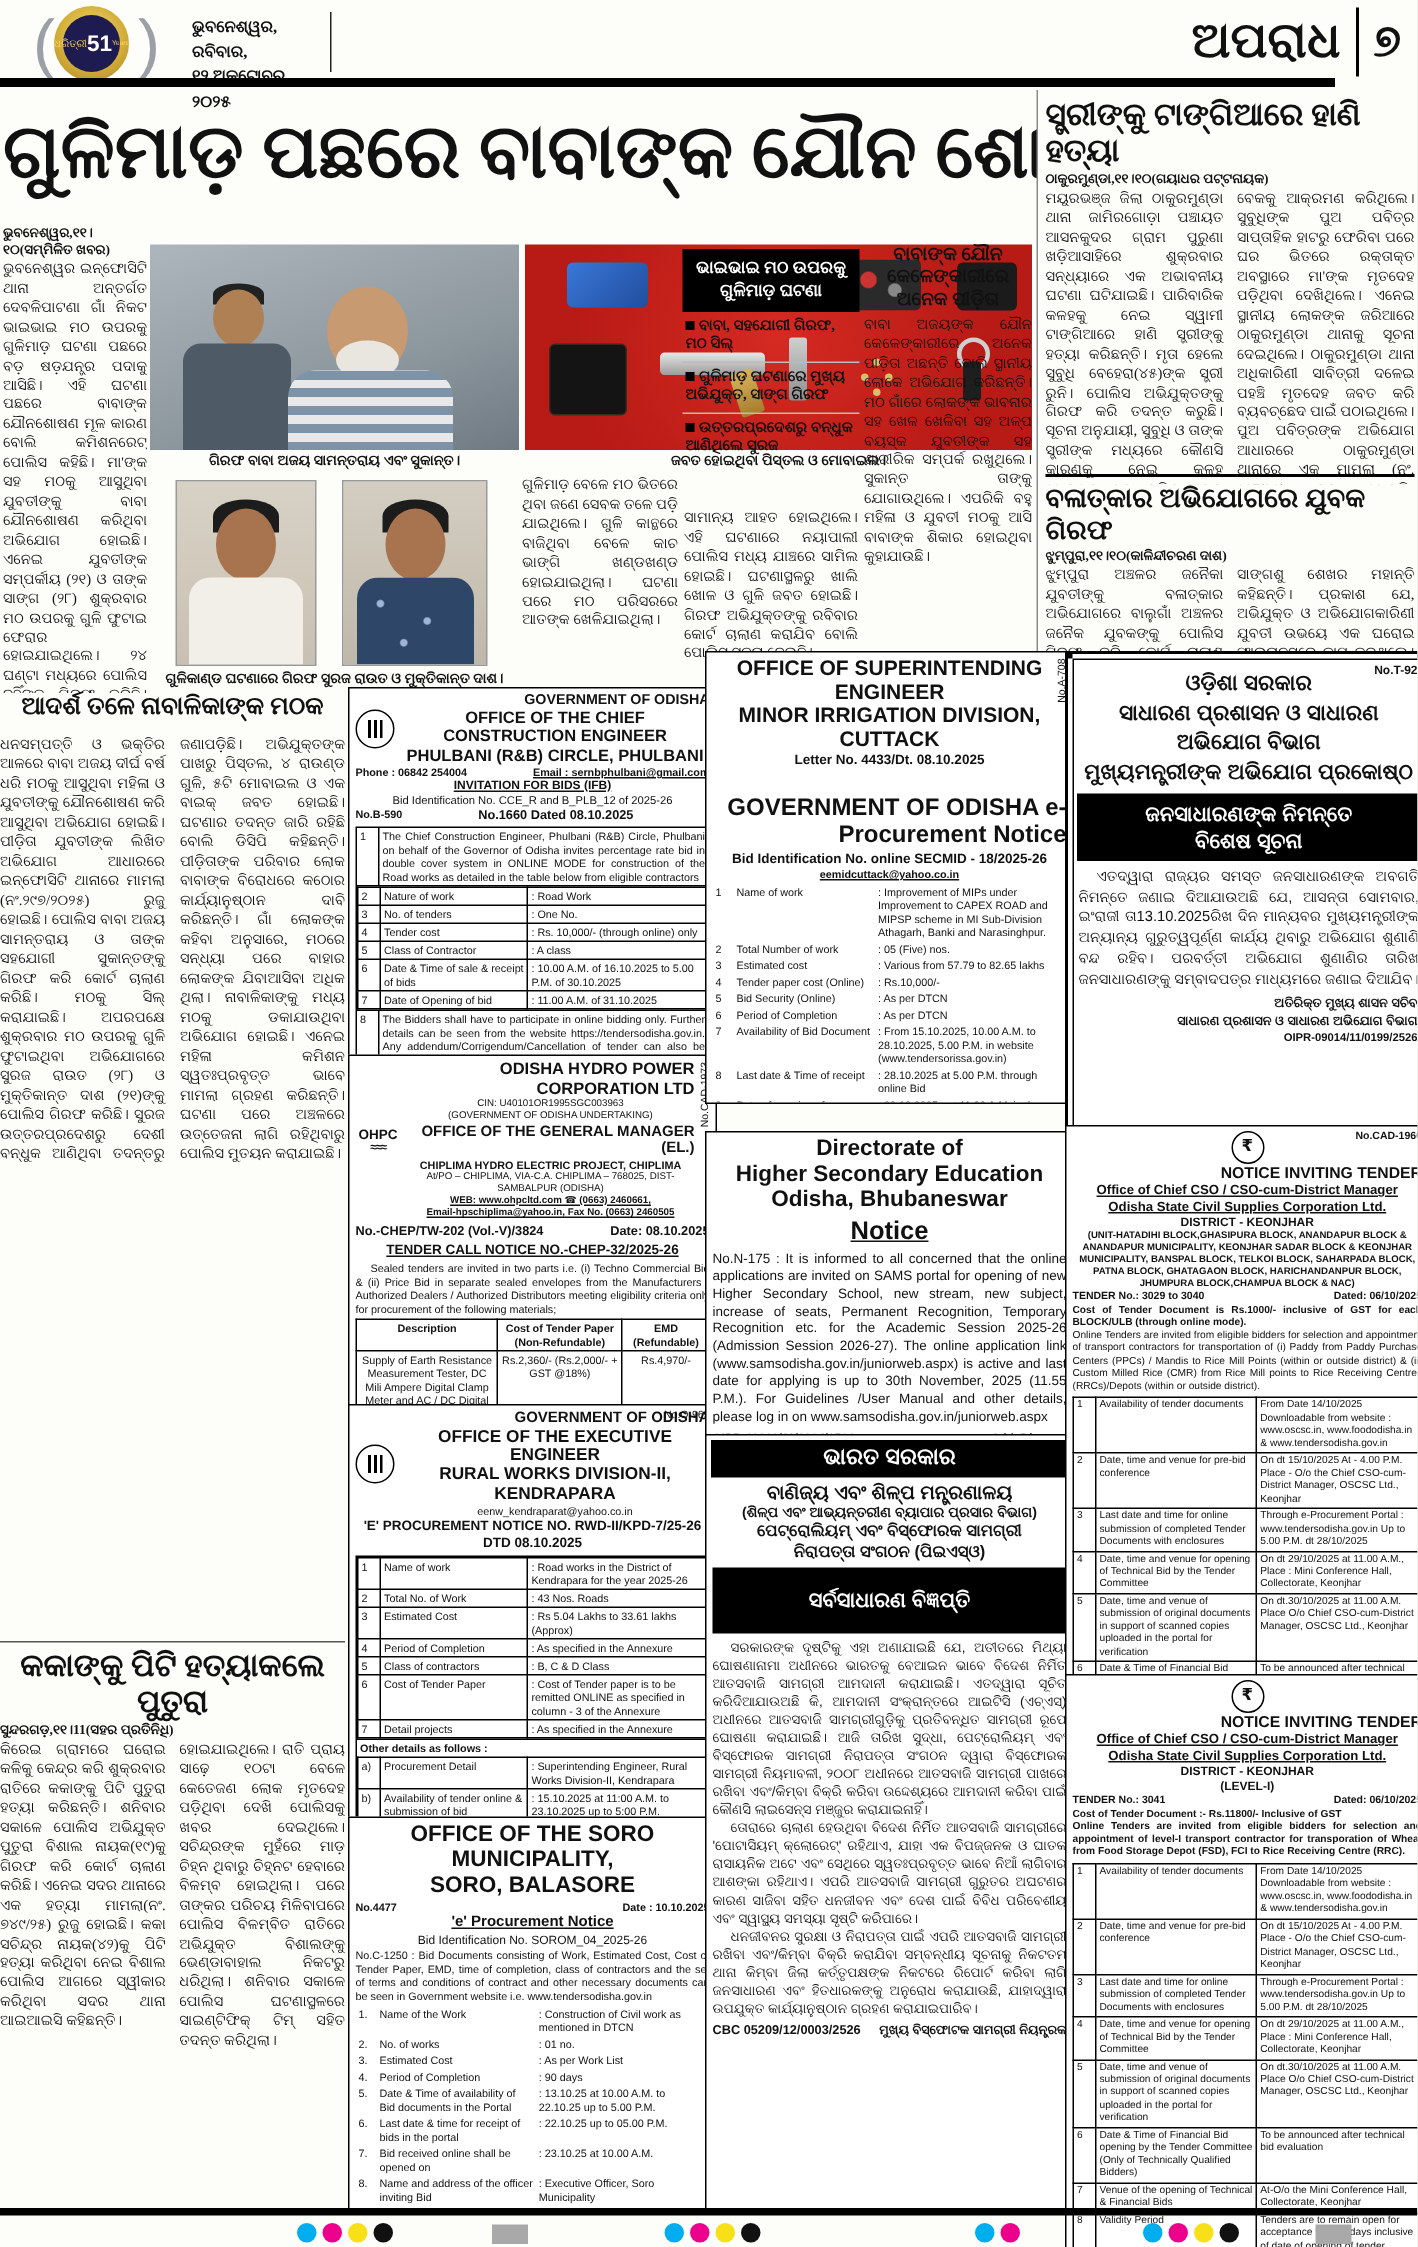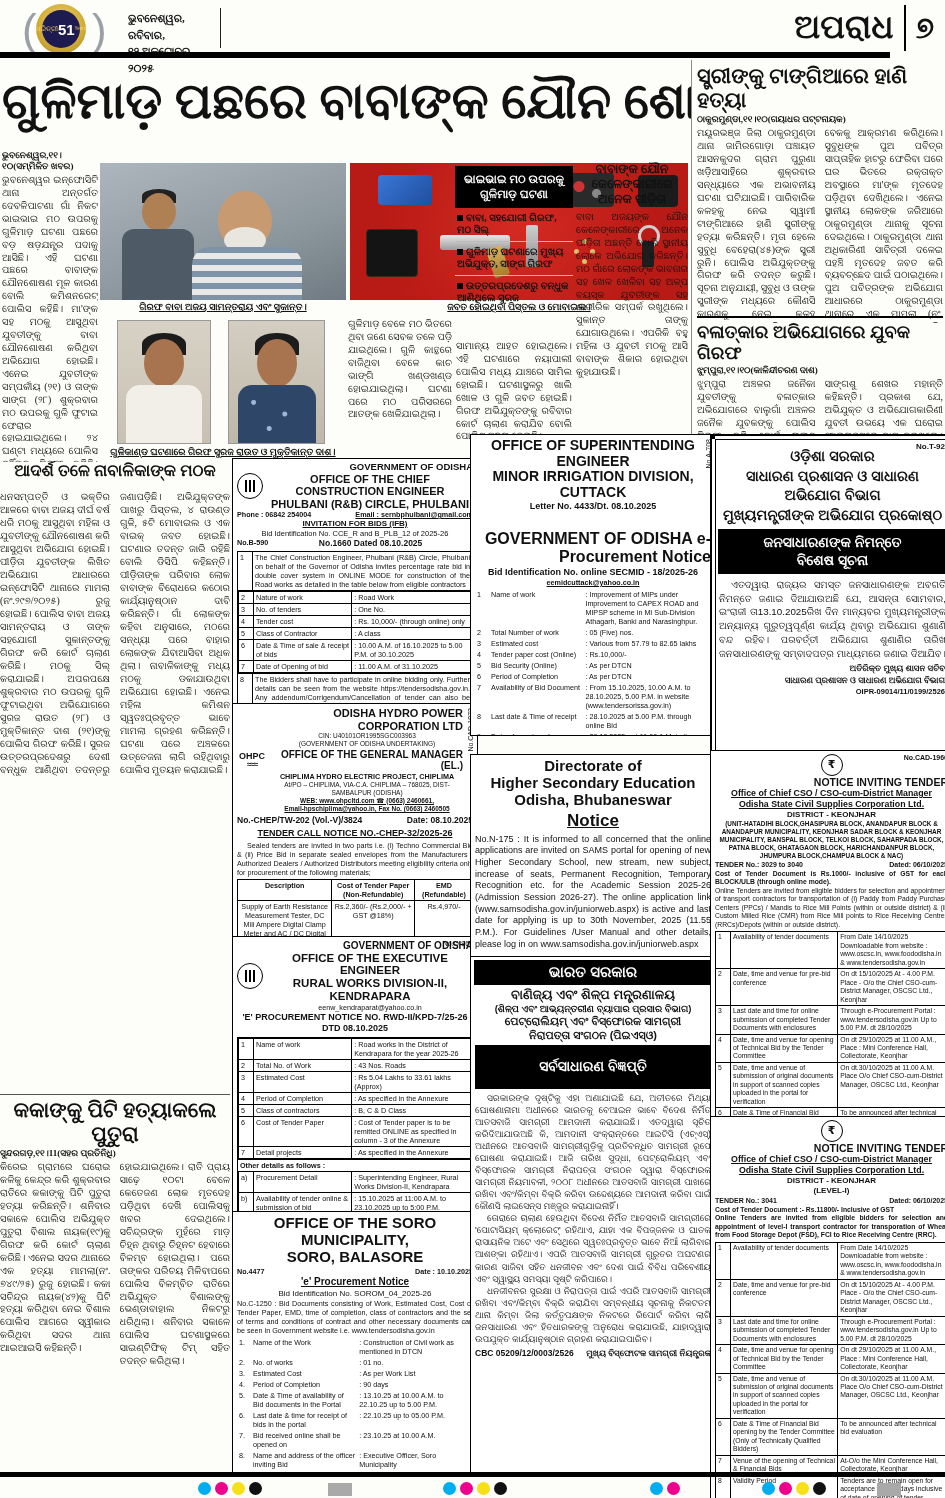--- a/index.html
+++ b/index.html
@@ -58,21 +58,21 @@
 
   
   #hlbox{left:455px;top:166px;width:118px;}
   #hlbox .ttl{background:#000;color:#fff;font-weight:bold;font-size:11.5px;text-align:center;padding:6px 4px;line-height:1.3;}
   #hlbox .bl{font-size:10px;font-weight:bold;padding:4px 2px;border-bottom:1px solid #bbb;line-height:1.25;}
   #hlbox .bl:last-child{border-bottom:none;}
   .sq{display:inline-block;width:6px;height:6px;background:#000;margin-right:3px;}
 
   
   .photo{position:absolute;overflow:hidden;}
-  .caption{position:absolute;font-size:9.5px;font-weight:bold;text-align:center;text-decoration:underline;}
+  .caption{position:absolute;font-size:9.5px;font-weight:bold;text-align:center;}
   #photo-baba{left:100px;top:163px;width:246px;height:137px;background:linear-gradient(160deg,#aeb6bd 0%,#8d979e 60%,#6f7a82 100%);}
   .head{position:absolute;border-radius:50%;}
   #baba-head{left:118px;top:28px;width:54px;height:60px;background:#c89a72;}
   #baba-beard{position:absolute;left:124px;top:64px;width:42px;height:26px;border-radius:50%;background:#e9e6df;}
   #baba-body{position:absolute;left:92px;top:84px;width:110px;height:60px;border-radius:18px 18px 0 0;
       background:repeating-linear-gradient(180deg,#7f93a8 0 6px,#e8e8e8 6px 12px);}
   #man2-head{left:42px;top:30px;width:34px;height:38px;background:#b08055;}
   #man2-hair{position:absolute;left:42px;top:26px;width:34px;height:14px;border-radius:50% 50% 0 0;background:#222;}
   #man2-body{position:absolute;left:22px;top:66px;width:72px;height:75px;border-radius:12px 12px 0 0;background:#4e5a66;}
   #photo-seized{left:350px;top:163px;width:338px;height:137px;background:radial-gradient(circle at 50% 45%,#d42a22 0%,#b81a15 75%);}

